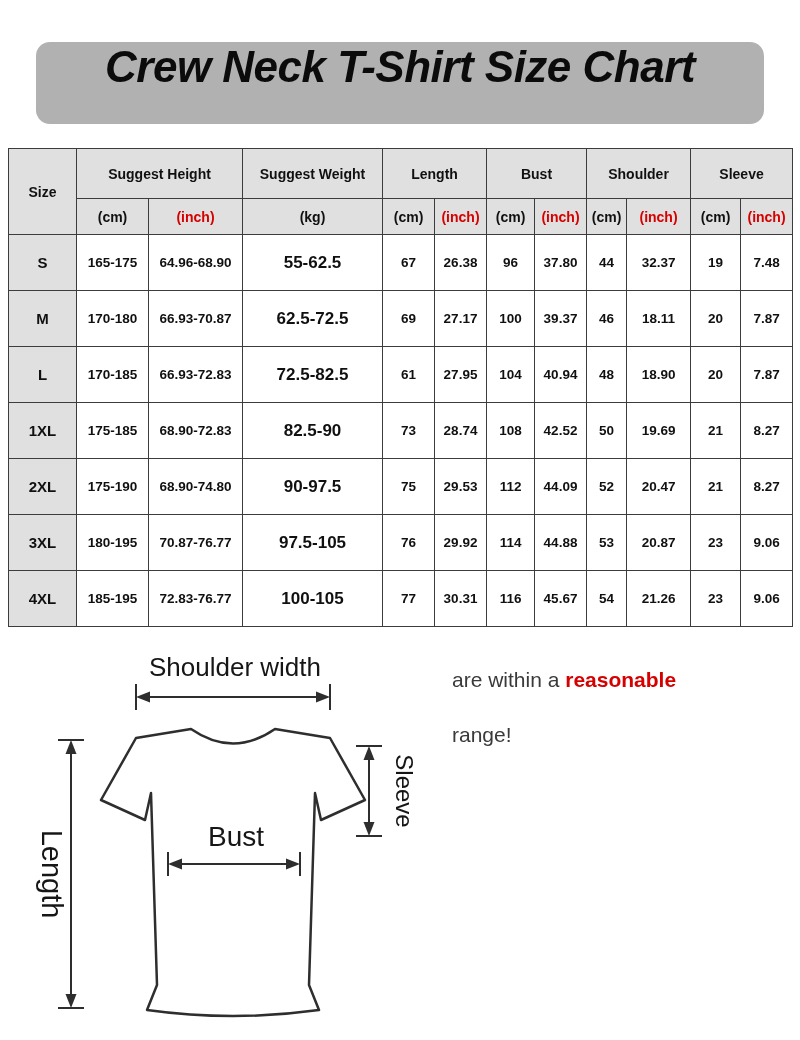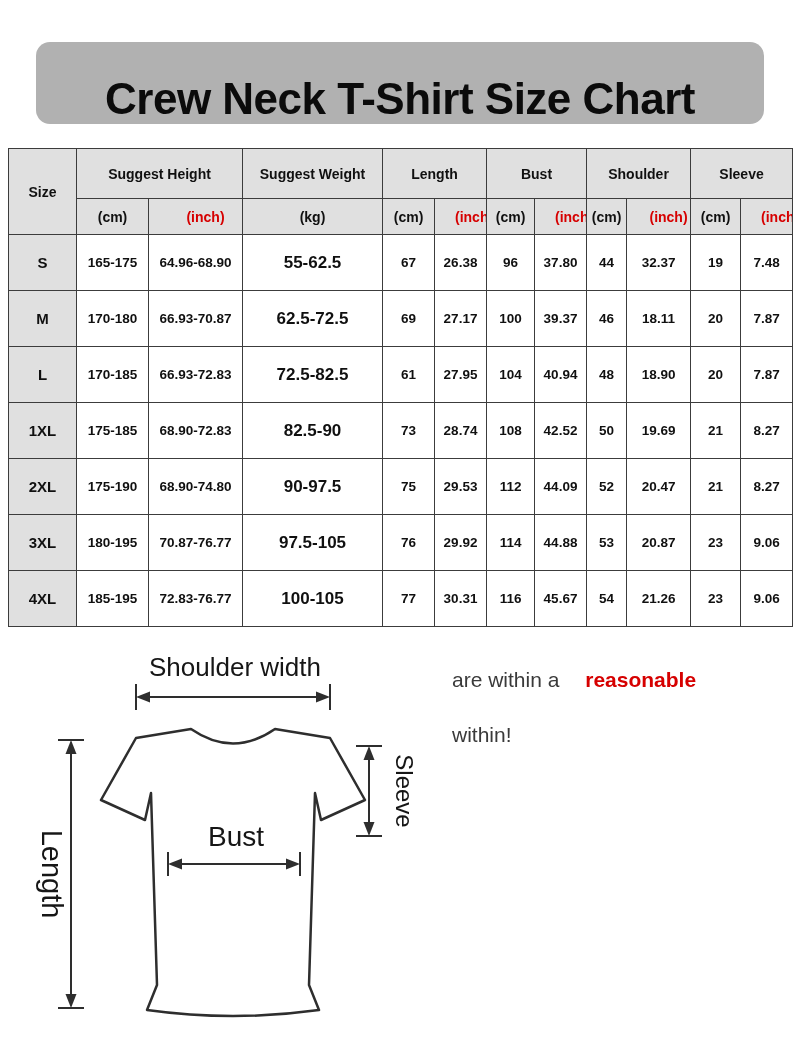--- a/index.html
+++ b/index.html
@@ -2,35 +2,35 @@
 <html style="--accent-red: #d60000; --banner-gray: #b1b1b1; --header-gray: #e0e0e0; --border-dark: #3c3c3c;"><head>
 <meta charset="utf-8">
 <style>
   * { margin:0; padding:0; box-sizing:border-box; }
   html,body { width:800px; height:1040px; background:#ffffff;
               font-family:"Liberation Sans", sans-serif; }
   .page { position:relative; width:800px; height:1040px; overflow:hidden; background:#fff; }
 
   .banner { position:absolute; left:36px; top:42px; width:728px; height:82px;
             background:var(--banner-gray,#b1b1b1); border-radius:14px;
-            display:flex; align-items:flex-end; justify-content:center; }
+            display:flex; align-items:flex-start; justify-content:center;font-style:italic; }
   .banner h1 { font-size:44px; font-weight:bold; color:#0b0b0b; letter-spacing:-0.5px; white-space:nowrap; }
 
   table.size-table { position:absolute; left:8px; top:148px; width:784px;
                      border-collapse:collapse; table-layout:fixed; }
   .size-table th, .size-table td { border:1px solid var(--border-dark,#3c3c3c);
                      text-align:center; vertical-align:middle; color:#101010;
                      overflow:hidden; white-space:nowrap; }
   .size-table thead th { background:var(--header-gray,#e0e0e0); font-size:14px; font-weight:bold; }
   .h-row1 th { height:50px;margin-left:12px; }
   .h-row2 th { height:36px; }
   .size-table tbody td { height:56px; font-size:13.5px; font-weight:bold; background:#ffffff; }
   .size-table tbody td.size-cell { background:var(--header-gray,#e0e0e0); font-size:15px; }
   .size-table tbody td.weight-cell { font-size:17px; font-weight:600; }
-  .red { color:var(--accent-red,#d60000) !important;padding-left:20px; }
+  .red { color:var(--accent-red,#d60000) !important; }
 
   .diagram { position:absolute; left:18px; top:650px; }
   .diagram g { stroke:#2e2e2e; stroke-width:2; }
   .diagram polygon { fill:#2e2e2e; stroke:none; }
   .diagram text { fill:#161616; stroke:none; font-family:"Liberation Sans", sans-serif; }
 
   .tips { position:absolute; left:452px; top:652px; width:345px; }
   .tips-line { font-size:21px; line-height:55px; color:#3a3a3a; white-space:nowrap; }
   .tips-line span.red { font-weight:bold; }
 </style>
@@ -219,16 +219,16 @@
       <line x1="40" y1="358" x2="66" y2="358"></line>
       <line x1="53" y1="94" x2="53" y2="354"></line>
       <polygon points="53,90 47.5,104 58.5,104"></polygon>
       <polygon points="53,358 47.5,344 58.5,344"></polygon>
     </g>
     <text x="24" y="224" text-anchor="middle" font-size="29" transform="rotate(90 24 224)">Length</text>
   </svg>
 
   <div class="tips">
       <div class="tips-line"><span>are within a </span><span class="red">reasonable</span></div>
-      <div class="tips-line"><span>within!</span></div>
+      <div class="tips-line"><span>range!</span></div>
     </div>
 
 </div>
 
 </body></html>

